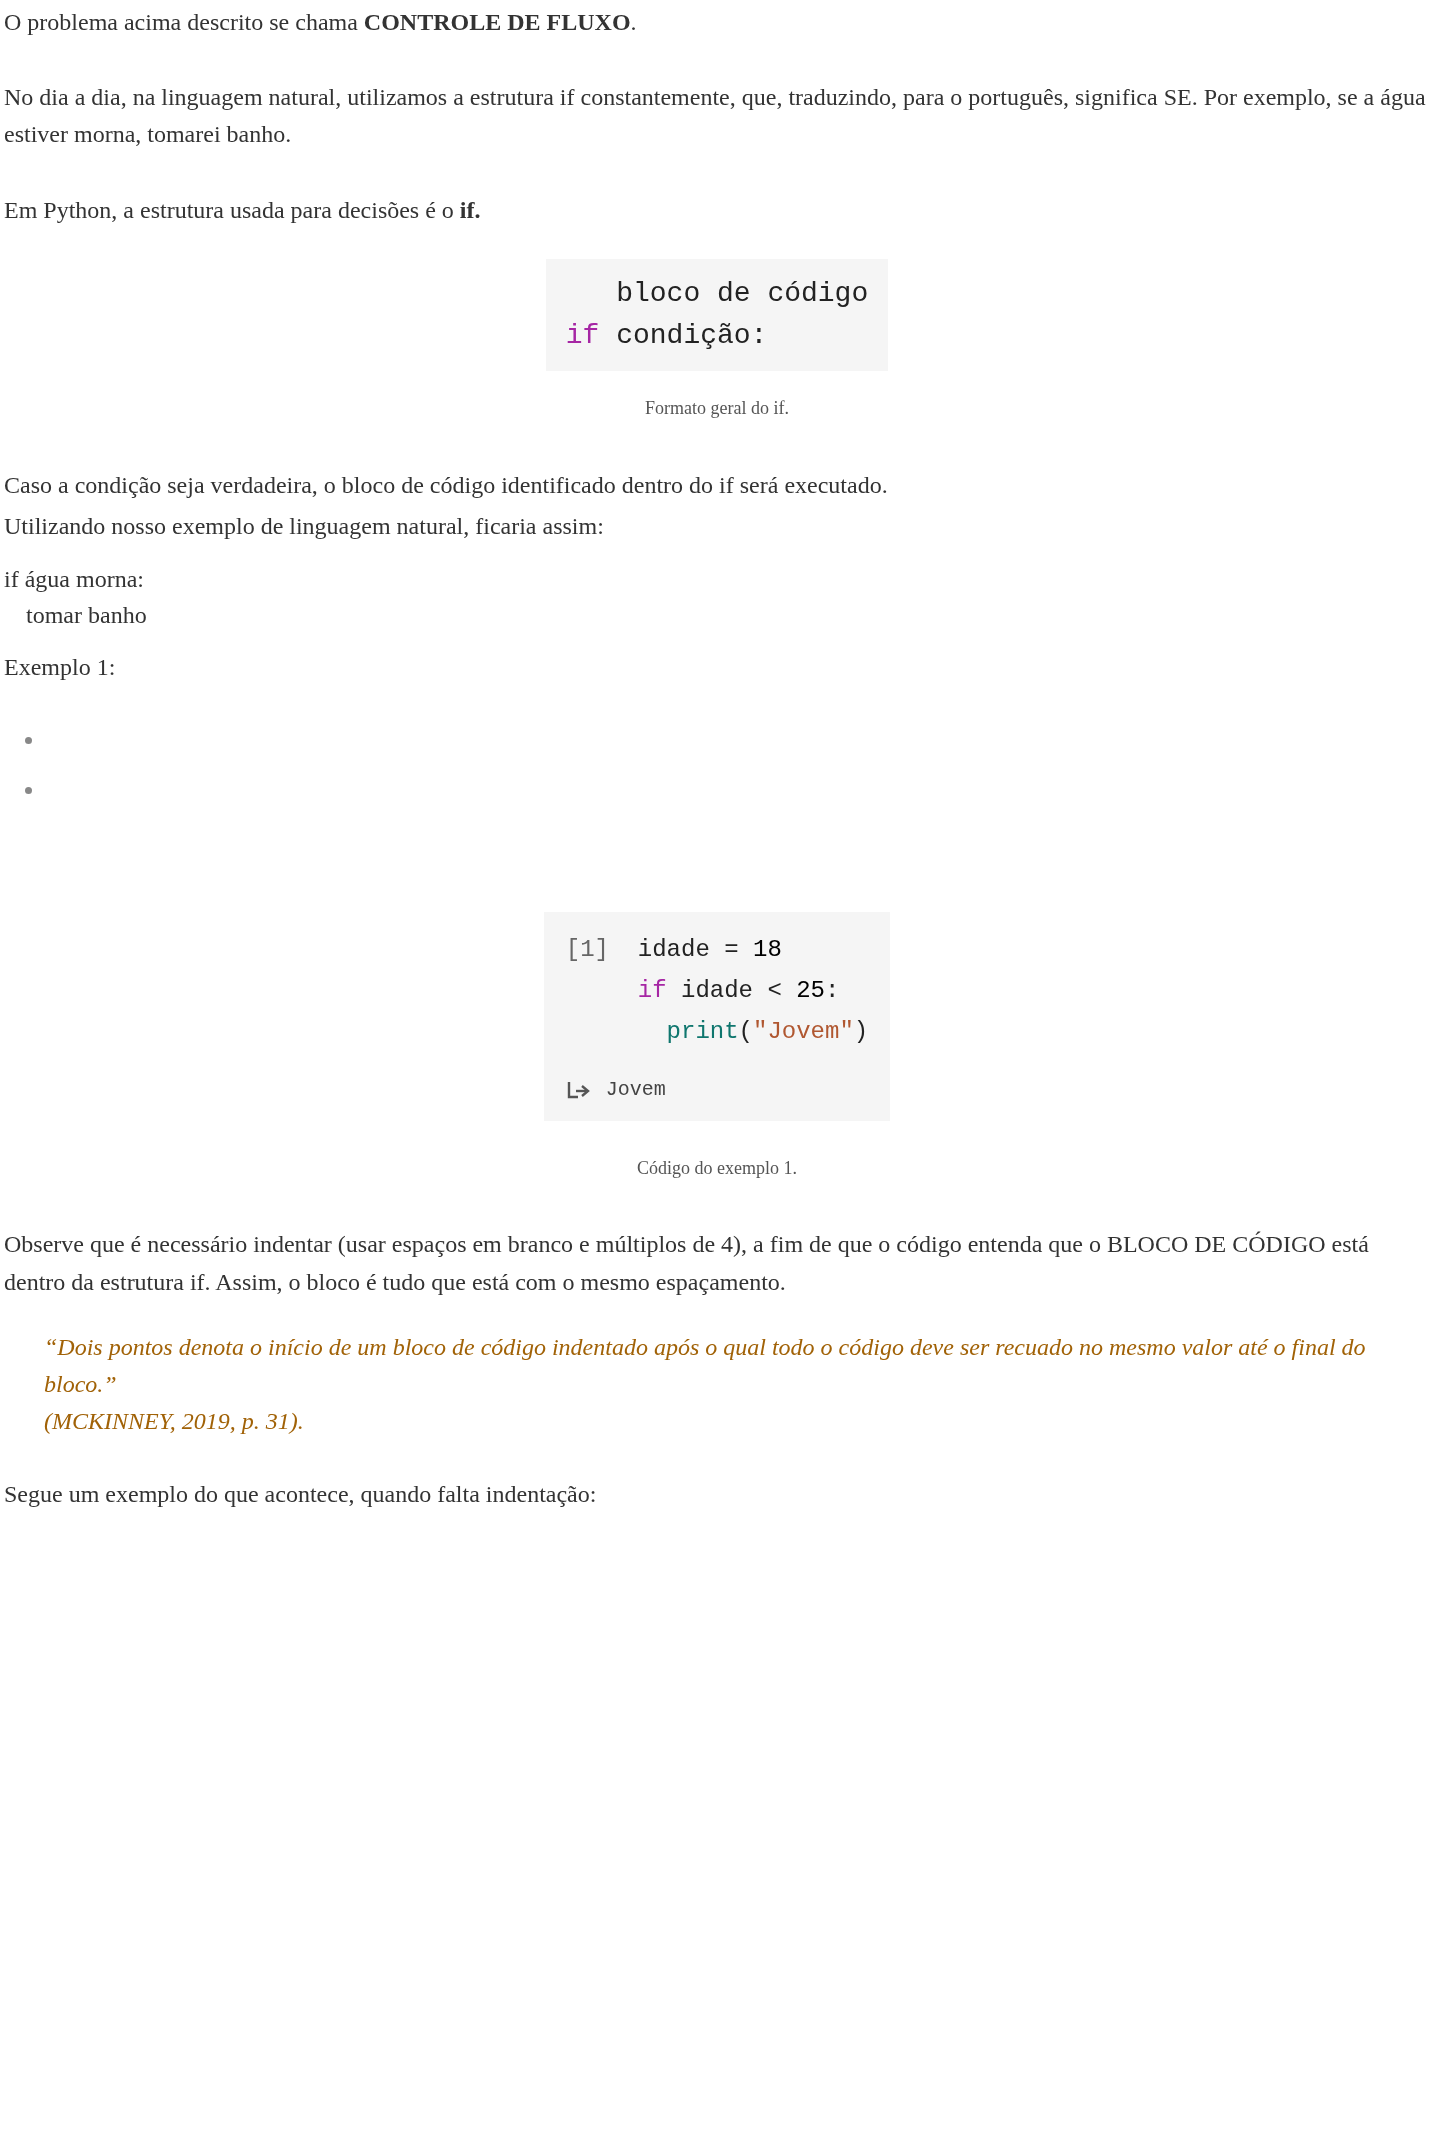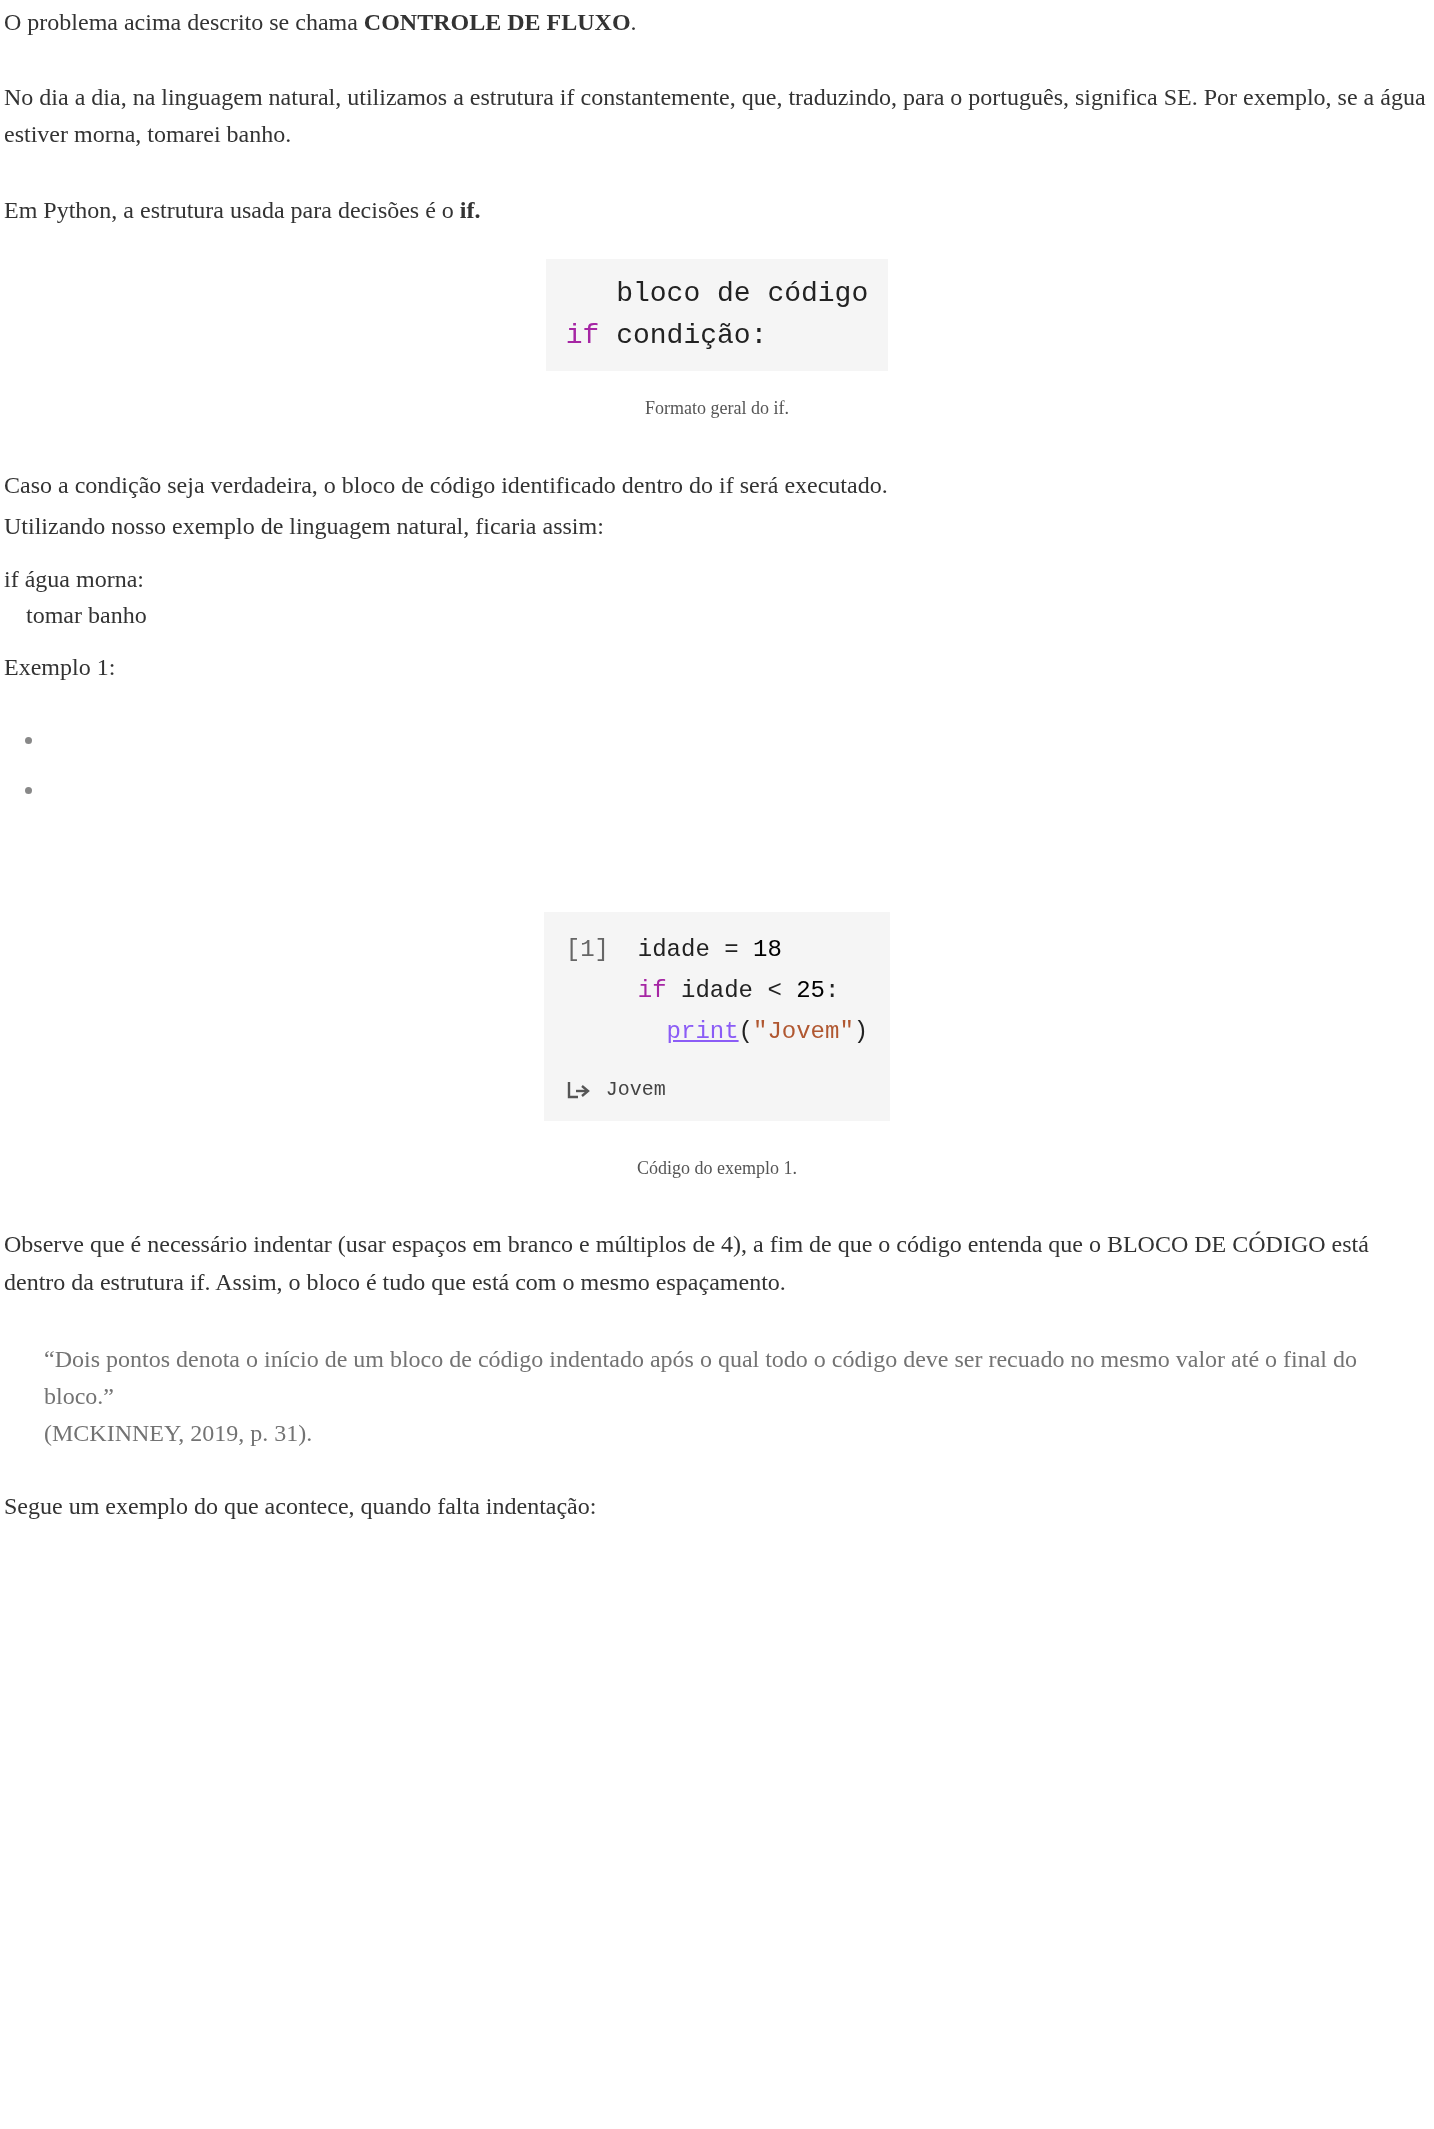--- a/index.html
+++ b/index.html
@@ -60,35 +60,36 @@
     font-size:24px;
     line-height:1.7;
     text-align:left;
     color:#222;
   }
   .codebox2 .row{white-space:pre;}
   .codebox2 .cell{color:#666;}
   .codebox2 .kw{color:#a626a4;}
   .codebox2 .num{color:#000000;}
   .codebox2 .str{color:#b05730;}
-  .codebox2 .fn{color:#8b5cf6;text-decoration:underline;}
+  .codebox2 .fn{color:#0f766e;}
   .out-row{
     display:flex;
     align-items:center;
     gap:14px;
     margin-top:20px;
     font-family: Consolas, "Courier New", monospace;
     font-size:20px;
     color:#444;
   }
   .out-row svg{flex:0 0 auto;}
   blockquote{
-    margin:40px 0 36px 40px;
+    margin:28px 0 36px 40px;
     padding:0;
-    color:#737373;
+    font-style:italic;
+    color:#a16207;
   }
 </style>
 </head>
 <body>
 
 <div class="page">
 
   <p>
     <span>O problema acima descrito se chama </span><span class="bold">CONTROLE DE FLUXO</span><span>.</span>
   </p>

